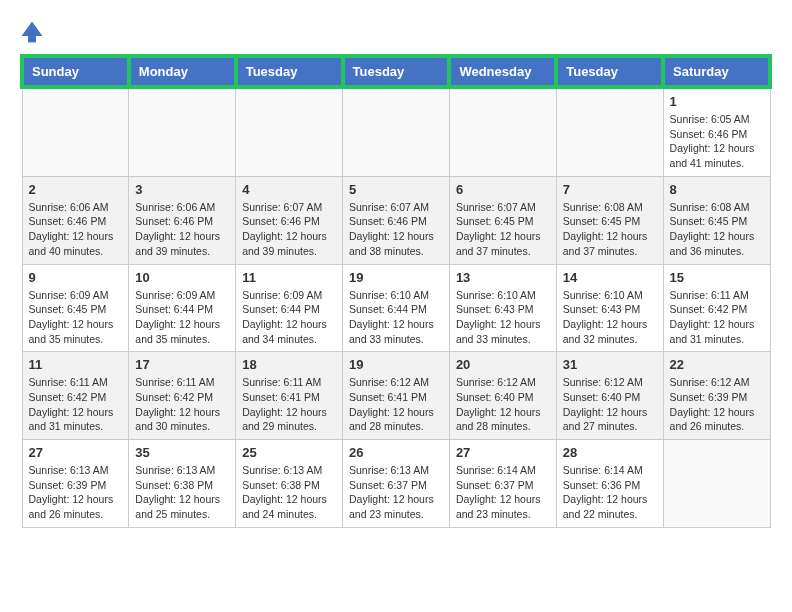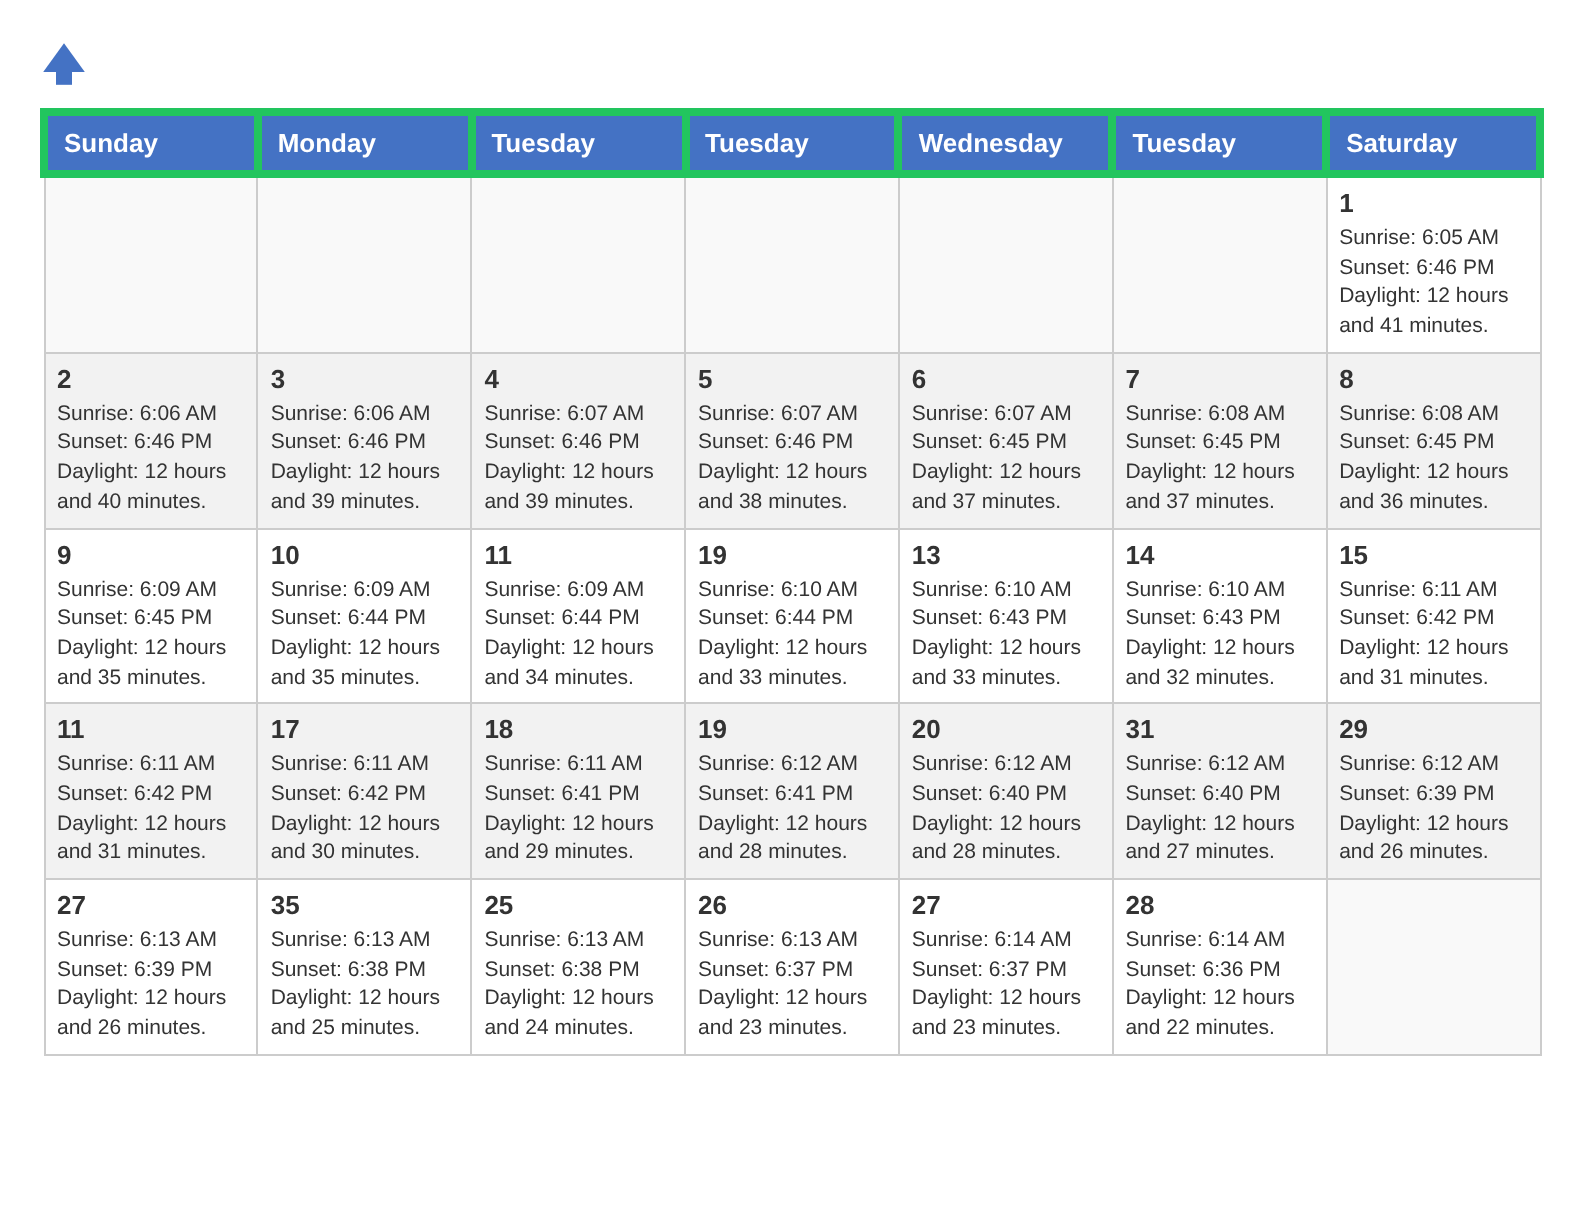--- a/index.html
+++ b/index.html
@@ -276,21 +276,21 @@
 and 28 minutes.</div>
         </td>
         <td>
           <span class="day-number">31</span>
           <div class="day-info" style="white-space: pre-line;">Sunrise: 6:12 AM
 Sunset: 6:40 PM
 Daylight: 12 hours
 and 27 minutes.</div>
         </td>
         <td>
-          <span class="day-number">29</span>
+          <span class="day-number">22</span>
           <div class="day-info" style="white-space: pre-line;">Sunrise: 6:12 AM
 Sunset: 6:39 PM
 Daylight: 12 hours
 and 26 minutes.</div>
         </td>
       </tr>
       <tr>
         <td>
           <span class="day-number">27</span>
           <div class="day-info" style="white-space: pre-line;">Sunrise: 6:13 AM

